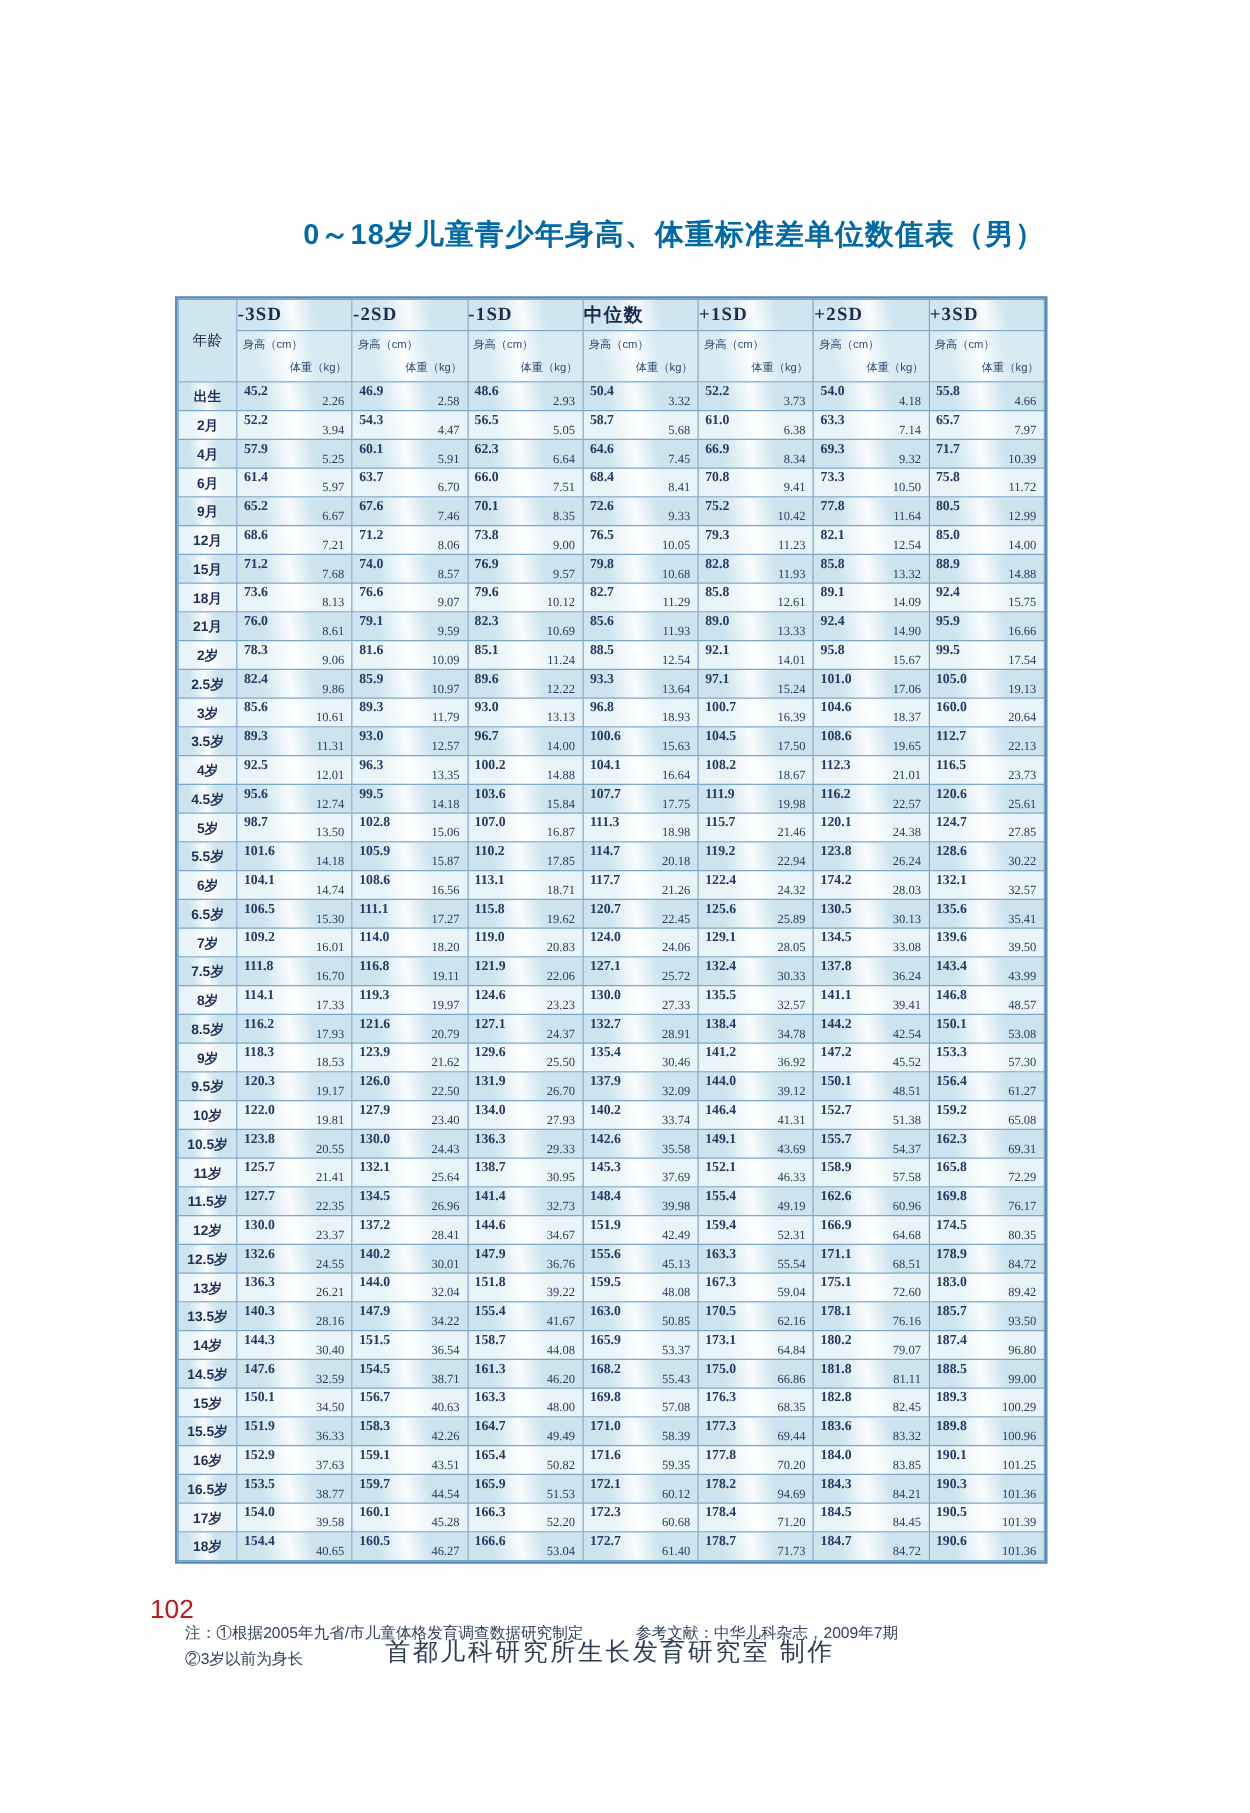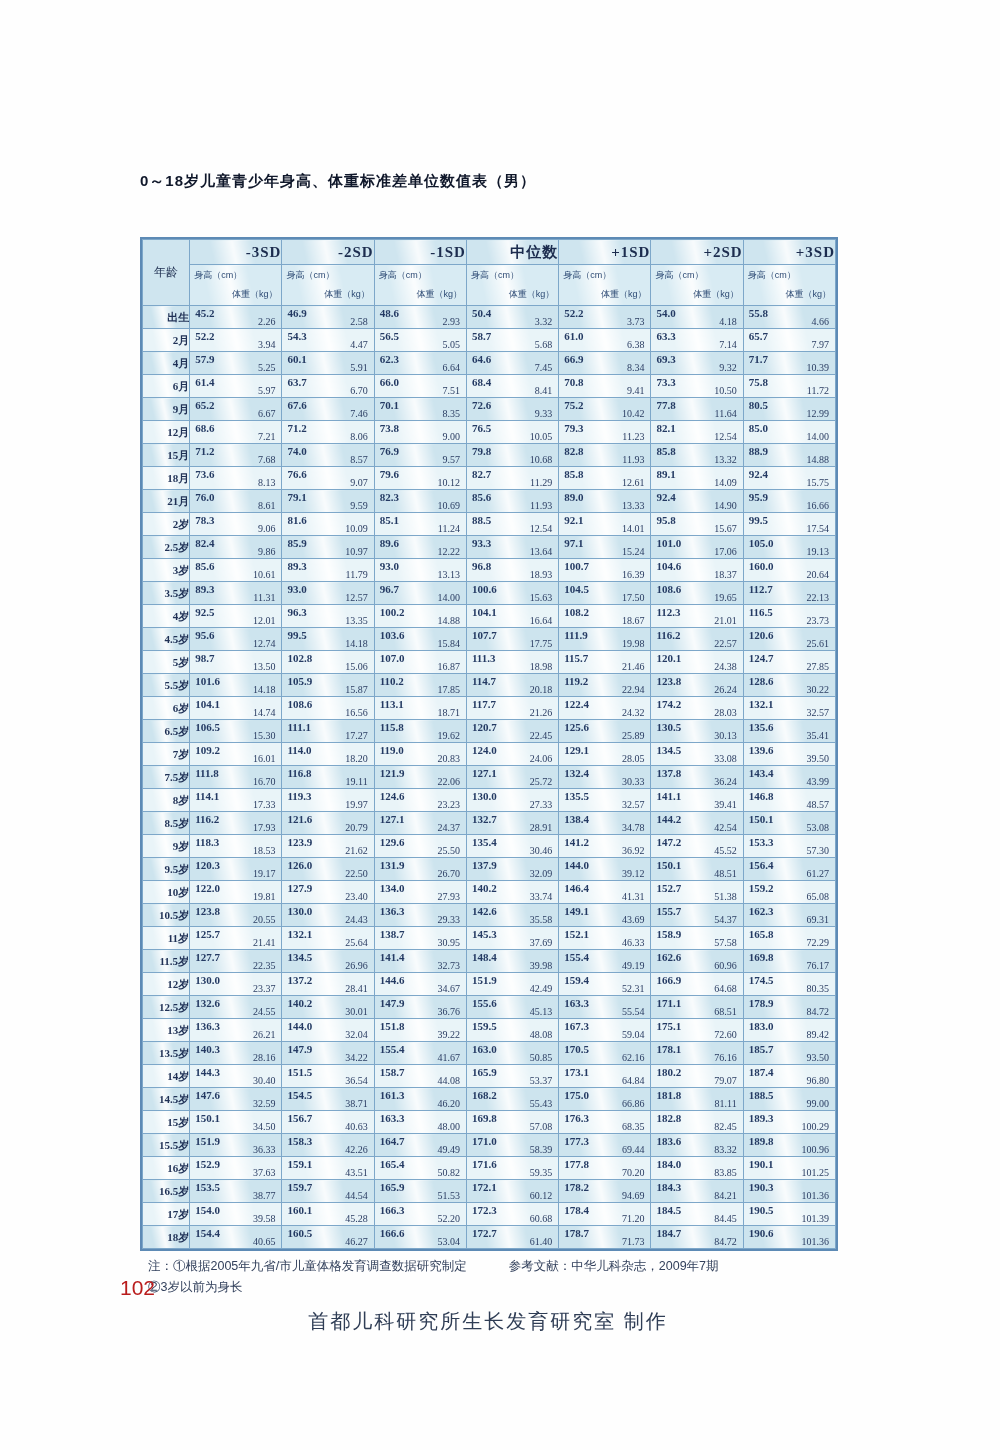--- a/index.html
+++ b/index.html
@@ -5,62 +5,62 @@
   html,body{margin:0;padding:0;}
   body{
     width:1000px;height:1450px;position:relative;overflow:hidden;
     background:#ffffff;
     font-family:"Liberation Sans",sans-serif;
     -webkit-font-smoothing:antialiased;
   }
   .sheet{position:absolute;left:0;top:0;width:1000px;height:1450px;background:#fefefe;}
   .page-title{
     position:absolute;left:140px;top:172px;width:696px;
-    text-align:left;font-size:15px;font-weight:bold;color:#0f172a;
+    text-align:right;font-size:23px;font-weight:bold;color:#0369a1;
     letter-spacing:1px;
   }
   .table-wrap{
     position:absolute;left:140px;top:237px;width:694px;
     border:2px solid #5d8ab5;background:#f4fafc;
     box-shadow:0 0 0 1px #b9d3e5 inset;
   }
   table.growth{
     border-collapse:collapse;table-layout:fixed;width:100%;
   }
   table.growth col.c-age{width:47px;}
   table.growth col.c-sd{width:92px;}
   table.growth th, table.growth td{
     border:1px solid #7da7c9;padding:0;overflow:hidden;
   }
   
   th.sd-label{
     height:24px;background:#cfe5ef;
     background-image:linear-gradient(78deg, rgba(255,255,255,0) 25%, rgba(255,255,255,.85) 48%, rgba(255,255,255,0) 68%);
-    font-size:15px;font-weight:bold;color:#1c2c4e;text-align:right;
+    font-size:15px;font-weight:bold;color:#1c2c4e;text-align:left;
     font-family:"Liberation Serif",serif;letter-spacing:1px;
   }
   th.age-head{
     background:#cfe5ef;font-size:12px;font-weight:normal;color:#1c2c4e;text-align:center;
   }
   th.sub-head{
     height:40px;background:#d8ebf3;
     background-image:linear-gradient(78deg, rgba(255,255,255,0) 20%, rgba(255,255,255,.9) 45%, rgba(255,255,255,0) 65%);
     font-weight:normal;
   }
   .sub-grid{display:block;position:relative;height:40px;}
   .sub-grid .hl{
     position:absolute;left:4px;top:4px;font-size:9px;color:#2d4a74;white-space:nowrap;
   }
   .sub-grid .wl{
     position:absolute;right:4px;bottom:4px;font-size:9px;color:#2d4a74;white-space:nowrap;
   }
   
   td.age{
-    text-align:right;font-size:11px;font-weight:bold;color:#1f3055;
-    font-family:Liberation Serif, serif;
+    text-align:center;font-size:11px;font-weight:bold;color:#1f3055;
+    font-family:Liberation Sans, sans-serif;
   }
   td.cell .cg{display:block;position:relative;height:22px;}
   td.cell .h{
     position:absolute;left:5px;top:1px;
     font-size:11px;font-weight:bold;color:#243a63;
     font-family:"Liberation Serif",serif;
   }
   td.cell .w{
     position:absolute;right:6px;bottom:1px;
     font-size:10px;color:#2a3c62;
@@ -73,21 +73,21 @@
   tr.r-odd td{
     background-color:#e9f4f8;
     background-image:linear-gradient(78deg, rgba(255,255,255,0) 25%, rgba(255,255,255,.95) 50%, rgba(255,255,255,0) 70%);
   }
   td{height:22px;}
   
   .notes{
     position:absolute;left:148px;top:1256px;width:690px;
     font-size:12.5px;color:#33415c;line-height:1.7;
   }
-  .notes .row1{display:flex;}
+  .notes .row1{display:flex;margin-top:40px;}
   .notes .ref{margin-left:42px;}
   .notes .row2{}
   .credit{
     position:absolute;left:140px;top:1308px;width:696px;text-align:center;
     font-size:20px;font-weight:normal;color:#2f3d55;letter-spacing:2px;
   }
   .page-number{
     position:absolute;left:120px;top:1276px;
     font-size:21px;color:#b91c1c;
   }

